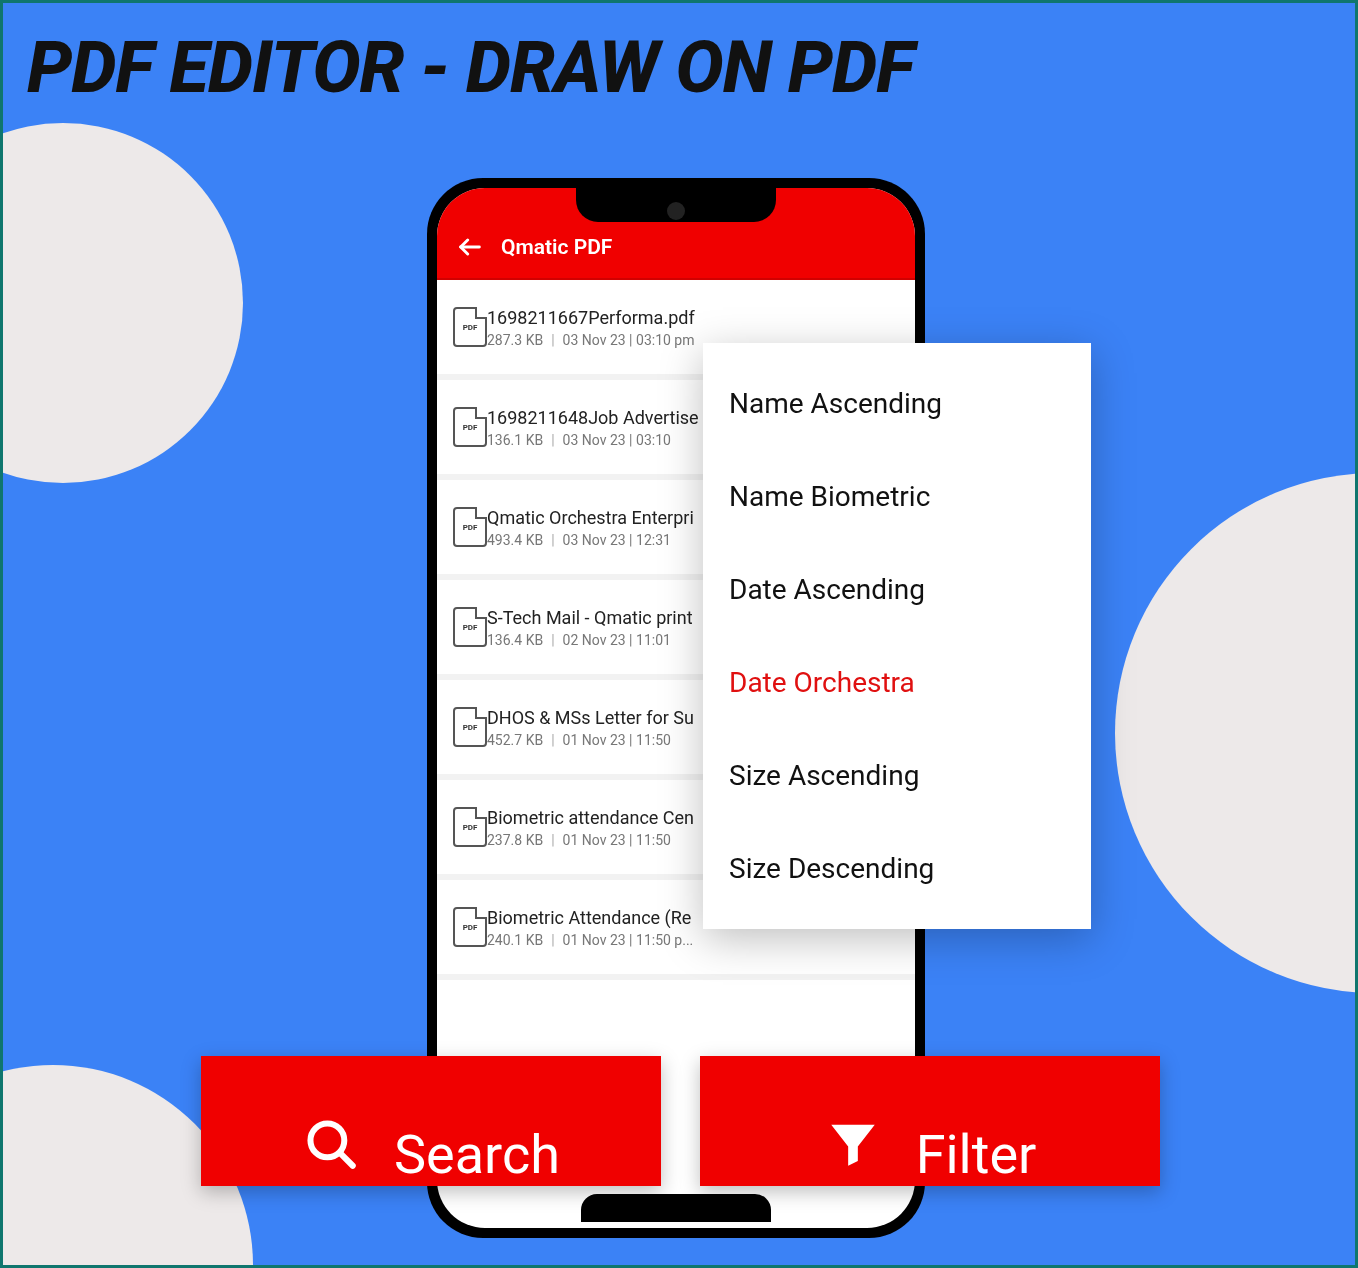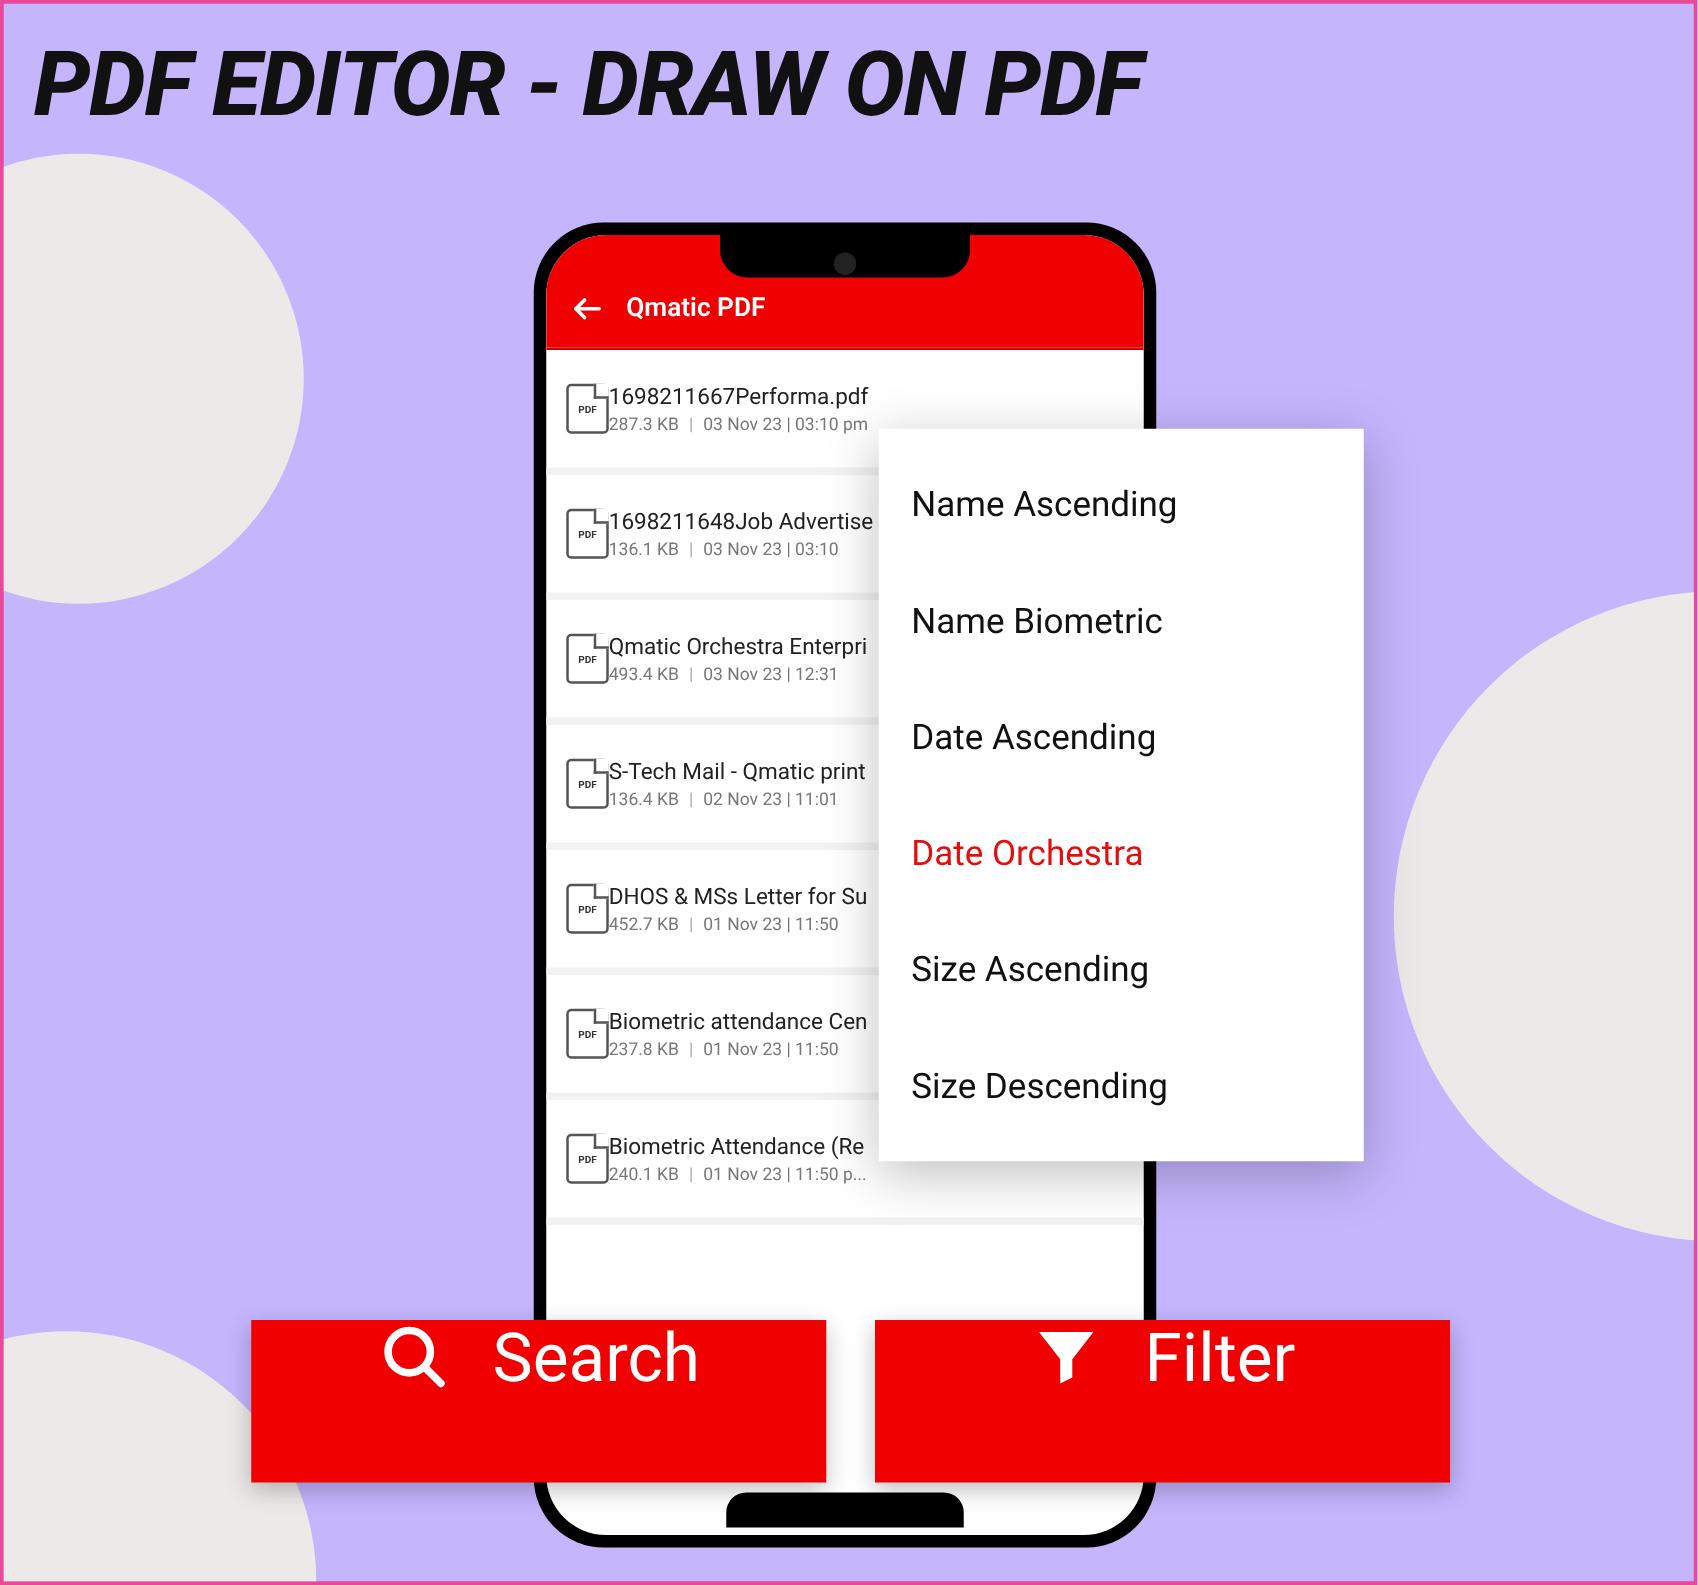--- a/index.html
+++ b/index.html
@@ -7,22 +7,22 @@
       font-family: -apple-system, BlinkMacSystemFont, 'Segoe UI', Roboto, Arial, sans-serif;
       background: #fff;
       width: 1358px;
       height: 1268px;
       position: relative;
       overflow: hidden;
     }
     .frame {
       position: absolute;
       inset: 0;
-      border: 3px solid #ec4899;
-      background: #c4b5fd;
+      border: 3px solid #0f766e;
+      background: #3b82f6;
       overflow: hidden;
       padding-left: 37px;
     }
     .page-title {
       position: absolute;
       left: 24px;
       top: 22px;
       font-size: 72px;
       font-weight: 800;
       font-style: italic;
@@ -191,21 +191,21 @@
       color: #111;
       cursor: pointer;
     }
     .sort-item.selected { color: #e01010; }
     .action-btn {
       position: absolute;
       height: 130px;
       width: 460px;
       background: #f00000;
       display: flex;
-      align-items: flex-start;
+      align-items: flex-end;
       justify-content: center;
       gap: 34px;
       color: #fff;
       font-size: 54px;
       font-weight: 400;
       box-shadow: 0 6px 18px rgba(0,0,0,0.25);
       z-index: 30;
     }
     .search-btn { left: 198px; top: 1053px; }
     .filter-btn { left: 697px; top: 1053px; }

